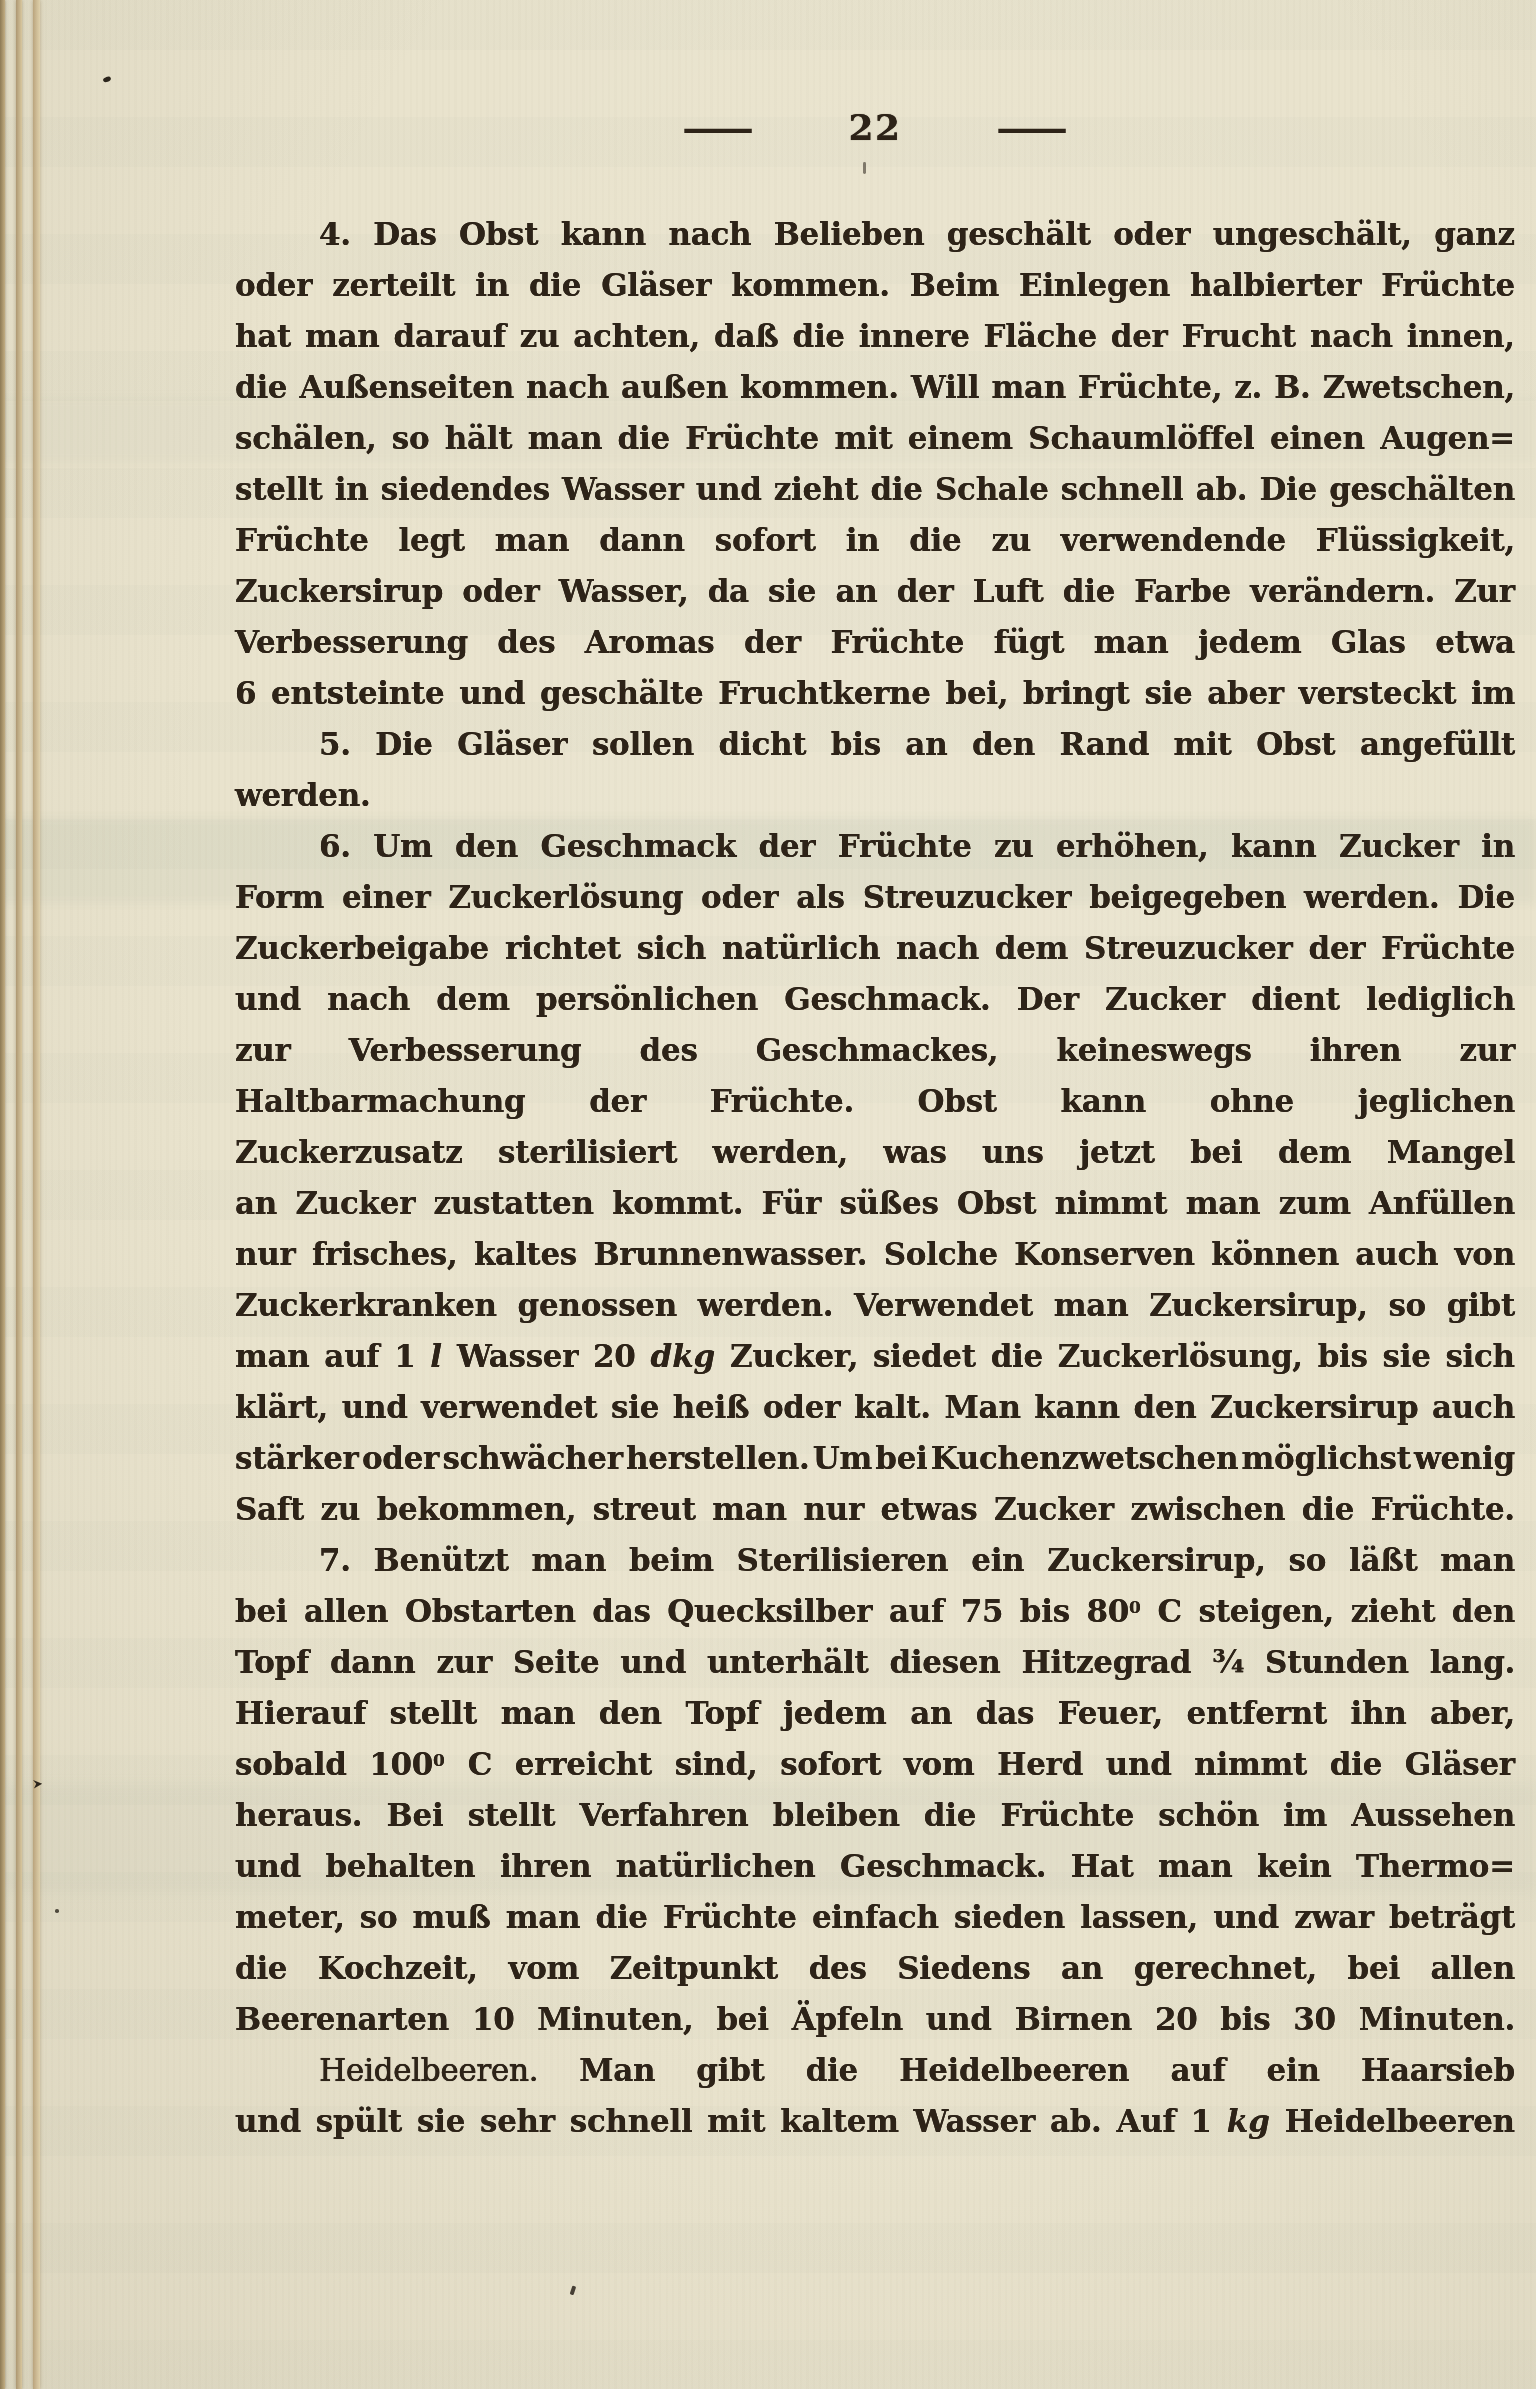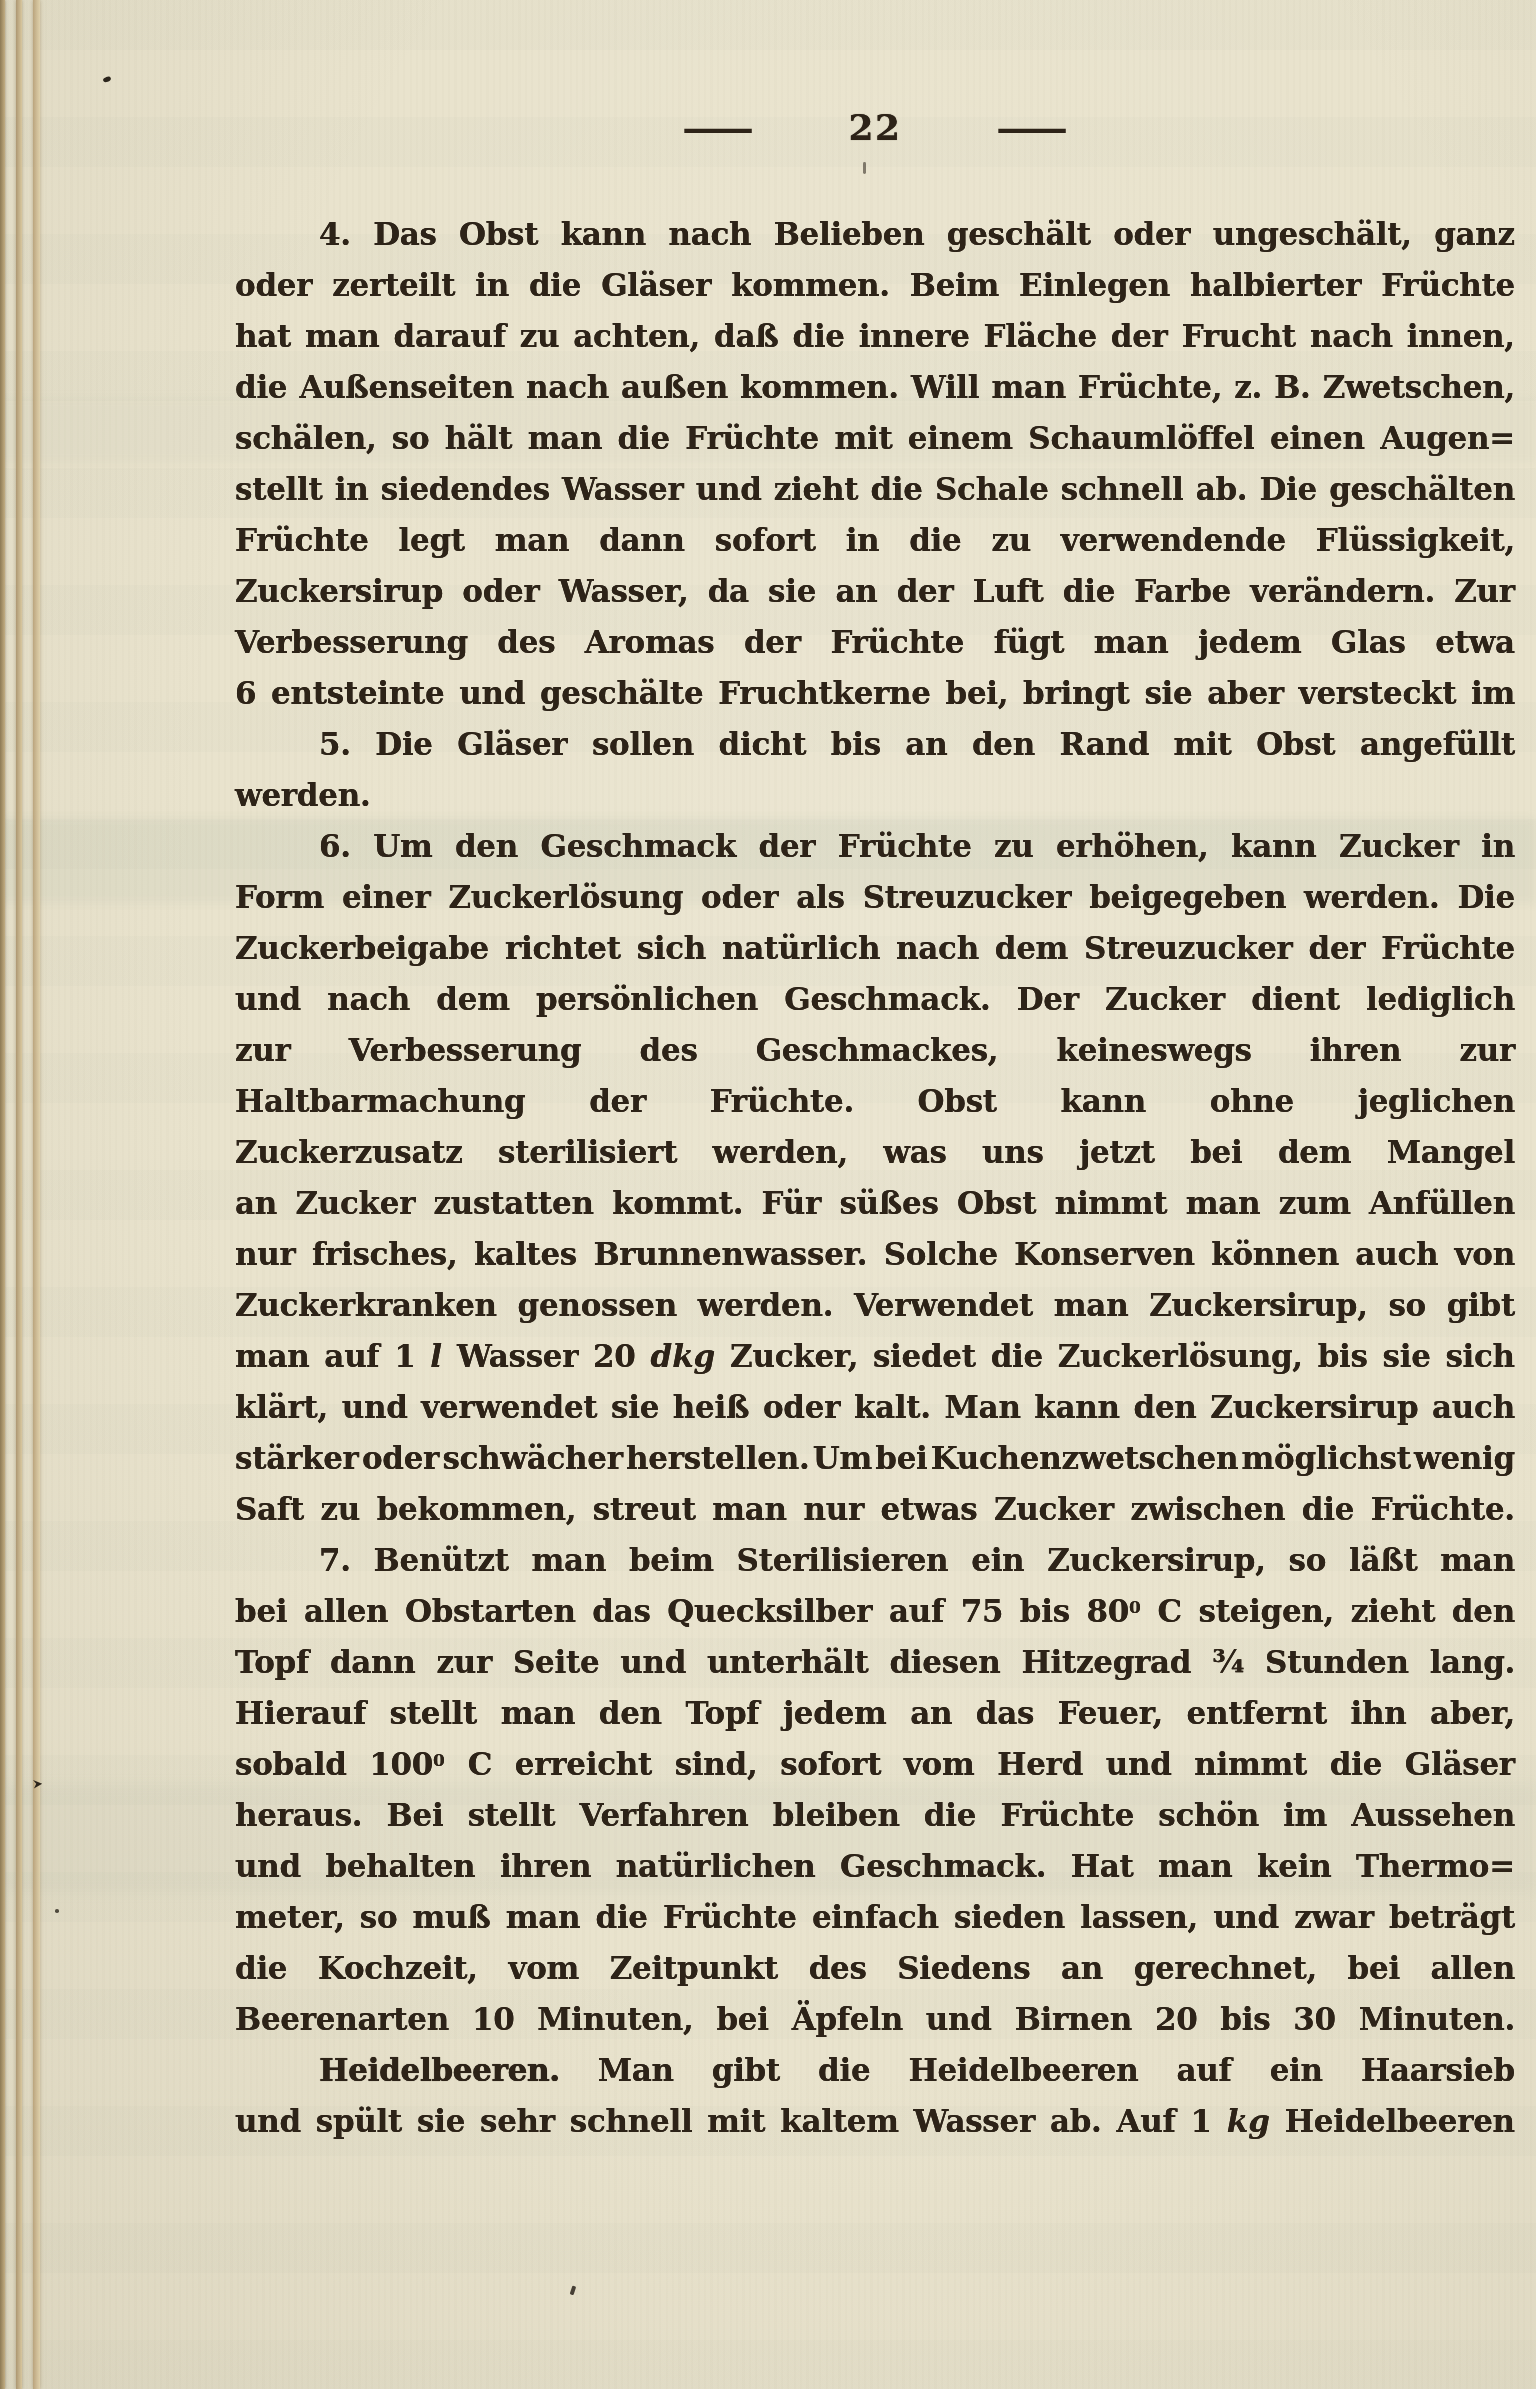--- a/index.html
+++ b/index.html
@@ -40,21 +40,21 @@
   .line{
     height:51px;
     display:flex;justify-content:space-between;align-items:center;
     white-space:nowrap;
     text-shadow:0 0 0.5px currentColor;
   }
   .line.left{justify-content:flex-start;}
   .line.left span{word-spacing:2.8px;}
   .line.indent{padding-left:84px;}
   .line i{font-style:italic;font-weight:600;letter-spacing:0;}
-  .line b{font-weight:700;text-shadow:0 0 0.7px currentColor, 0.6px 0 currentColor;}
+  .line b{font-weight:400;text-shadow:0 0 0.7px currentColor, 0.6px 0 currentColor;}
   .line sup{font-size:0.55em;vertical-align:0.5em;letter-spacing:0;}
 
   .speck{position:absolute;background:#2b251c;border-radius:50%;pointer-events:none;}
   .sp1{left:103px;top:77px;width:7.8px;height:5px;transform:rotate(-20deg);}
   .sp2{left:863px;top:162px;width:2.8px;height:12px;border-radius:1.4px;opacity:.55;}
   .sp3{left:33px;top:1780px;width:9.2px;height:8.5px;clip-path:polygon(0 0,100% 45%,10% 100%,35% 45%);border-radius:0;}
   .sp4{left:55px;top:1909px;width:3.6px;height:3.6px;opacity:.8;}
   .sp5{left:571px;top:2286px;width:4.3px;height:8.5px;transform:rotate(18deg);opacity:.85;border-radius:1.4px;}
 </style>
 </head>

